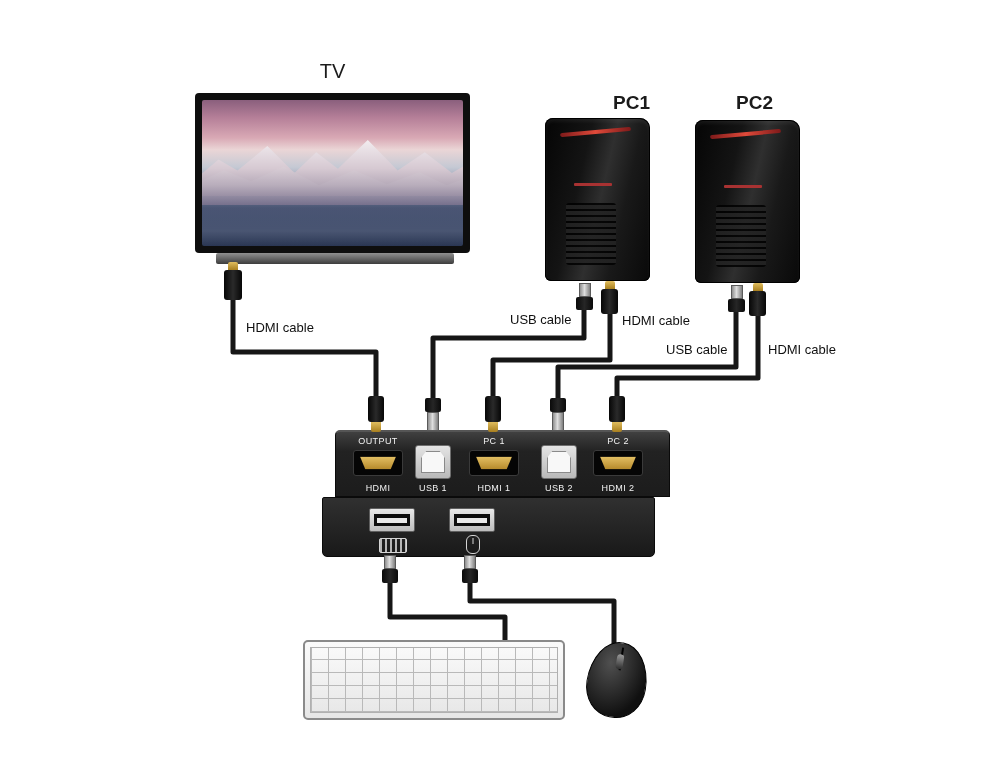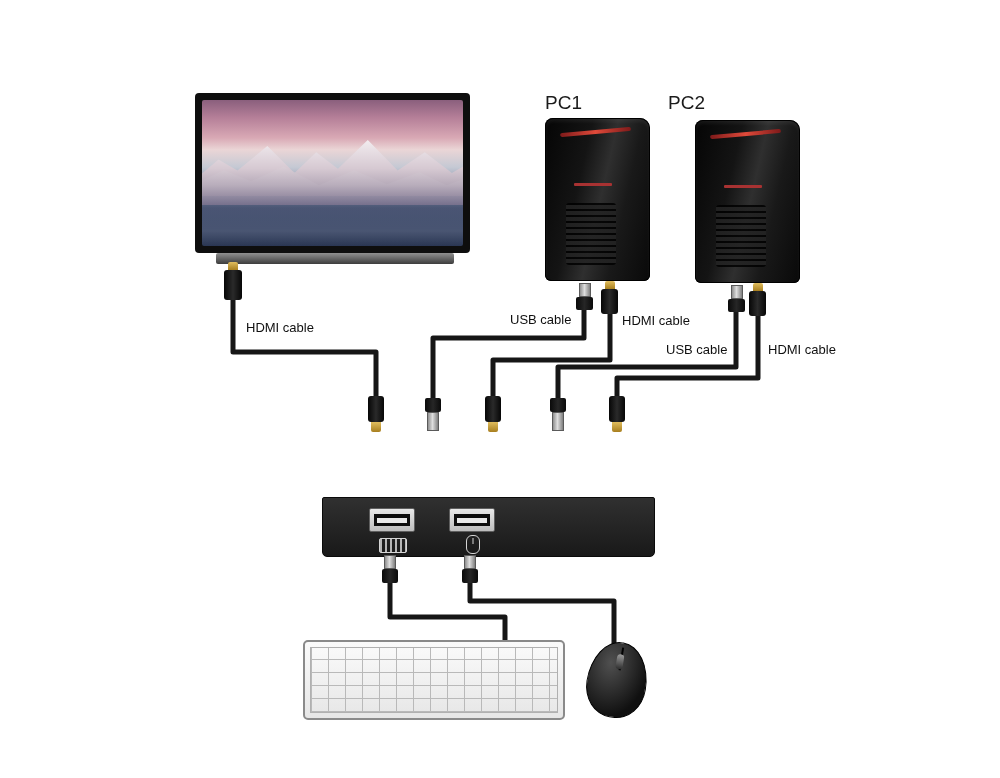--- a/index.html
+++ b/index.html
@@ -3,21 +3,21 @@
 <meta charset="utf-8">
 <style>
   html,body{margin:0;padding:0;background:#fff;}
   .canvas{position:relative;width:1000px;height:778px;background:#ffffff;overflow:hidden;
           font-family:"Liberation Sans","DejaVu Sans",sans-serif;}
   svg.cables{position:absolute;left:0;top:0;}
   svg.cables polyline{fill:none;stroke:#161616;stroke-width:5;stroke-linejoin:round;}
 
   .device-label{position:absolute;color:#1b1b1b;}
   .tv-label{left:195px;top:60px;width:275px;text-align:center;font-size:20px;}
-  .pc-label{width:105px;text-align:left;font-size:19px;}
+  .pc-label{width:105px;text-align:right;font-size:19px;font-weight:bold;}
 
   
   .tv{position:absolute;left:195px;top:93px;width:275px;height:160px;background:#0e0e0e;
       border-radius:4px;padding:7px;box-sizing:border-box;}
   .screen{position:relative;width:100%;height:100%;overflow:hidden;border-radius:2px;
       background:linear-gradient(180deg,#8a5f7d 0%,#b57f98 12%,#d9a9b5 26%,#ead5d6 34%,
       #c5c9d4 46%,#8d96ad 58%,#4a5574 74%,#2c3a5c 88%,#1f2c4a 100%);}
   .mtn{position:absolute;left:-2%;top:24%;width:104%;height:42%;
       background:linear-gradient(180deg,#f7f2f4 0%,#d6c9d2 55%,#a095a8 100%);
       clip-path:polygon(0 70%,8% 40%,15% 58%,26% 18%,36% 62%,44% 28%,52% 55%,63% 8%,74% 58%,84% 28%,94% 62%,100% 46%,100% 100%,0 100%);}
@@ -101,20 +101,21 @@
   <svg class="cables" width="1000" height="778" viewBox="0 0 1000 778">
     <polyline points="233,295 233,352 376,352 376,400"></polyline>
     <polyline points="584,305 584,338 433,338 433,402"></polyline>
     <polyline points="610,308 610,360 493,360 493,400"></polyline>
     <polyline points="736,307 736,367 558,367 558,402"></polyline>
     <polyline points="758,310 758,378 617,378 617,400"></polyline>
     <polyline points="390,578 390,617 505,617 505,652"></polyline>
     <polyline points="470,578 470,601 614,601 614,652"></polyline>
   </svg>
 
+  <div class="device-label tv-label">TV</div>
   <div class="device-label pc-label" style="left:545px;top:92px">PC1</div>
   <div class="device-label pc-label" style="left:668px;top:92px">PC2</div>
 
   <div class="tv">
     <div class="screen">
       <div class="mtn"></div>
       <div class="mtn front"></div>
       <div class="frost"></div>
     </div>
   </div>
@@ -124,20 +125,35 @@
     <div class="accent"></div>
     <div class="badge"></div>
     <div class="vents"></div>
   </div>
   <div class="tower" style="left:695px;top:120px">
     <div class="accent"></div>
     <div class="badge"></div>
     <div class="vents"></div>
   </div>
 
+  <div class="kvm-top">
+    <div class="kvm-label" style="left:12px;top:4px">OUTPUT</div>
+    <div class="kvm-label" style="left:128px;top:4px">PC 1</div>
+    <div class="kvm-label" style="left:252px;top:4px">PC 2</div>
+    <div class="port-hdmi" style="left:17px;top:18px"></div>
+    <div class="port-usbb" style="left:79px;top:13px"></div>
+    <div class="port-hdmi" style="left:133px;top:18px"></div>
+    <div class="port-usbb" style="left:205px;top:13px"></div>
+    <div class="port-hdmi" style="left:257px;top:18px"></div>
+    <div class="kvm-label" style="left:12px;top:51px">HDMI</div>
+    <div class="kvm-label" style="left:67px;top:51px">USB 1</div>
+    <div class="kvm-label" style="left:128px;top:51px">HDMI 1</div>
+    <div class="kvm-label" style="left:193px;top:51px">USB 2</div>
+    <div class="kvm-label" style="left:252px;top:51px">HDMI 2</div>
+  </div>
 
   <div class="kvm-front">
     <div class="port-usba" style="left:46px;top:10px"></div>
     <div class="port-usba" style="left:126px;top:10px"></div>
     <div class="icon-kb" style="left:56px;top:40px"></div>
     <div class="icon-mouse" style="left:143px;top:37px"></div>
   </div>
 
   <div class="plug plug-hdmi up" style="left:224px;top:270px;width:18px;height:30px"></div>
   <div class="plug plug-usb up" style="left:576px;top:297px;width:17px;height:13px"></div>

